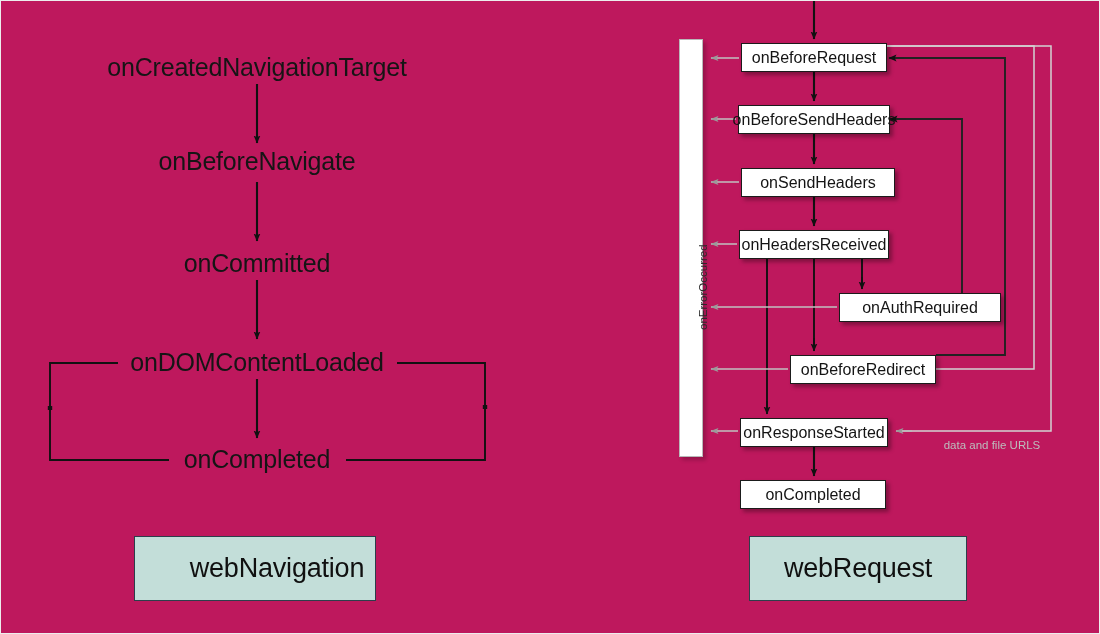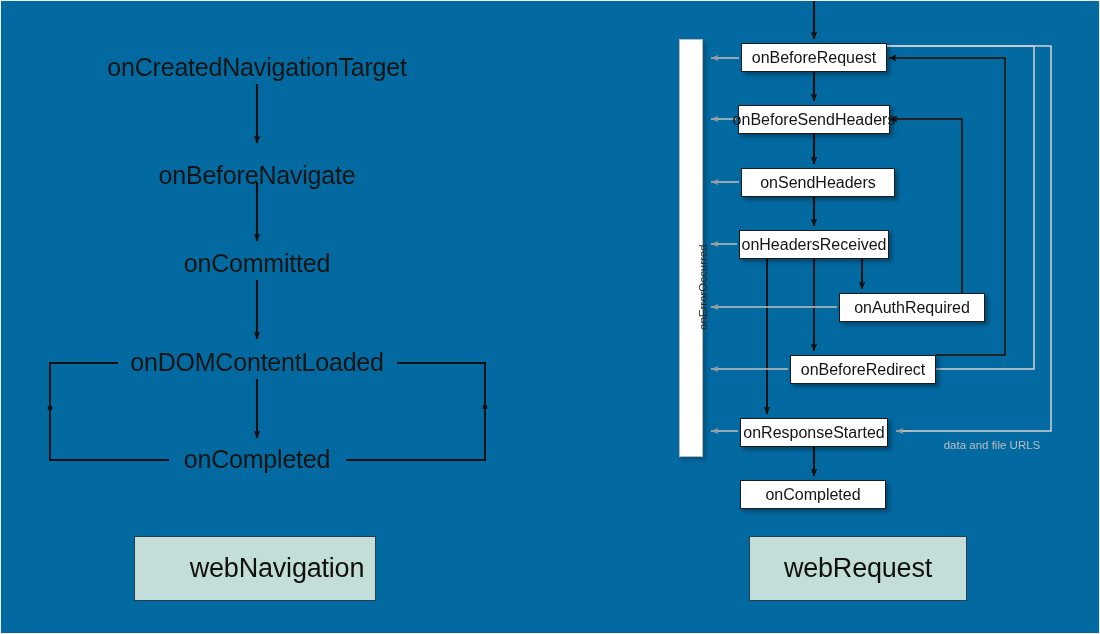--- a/index.html
+++ b/index.html
@@ -5,21 +5,21 @@
   html,body{margin:0;padding:0;}
   body{
     width:1100px;height:634px;
     background:#ffffff;
     font-family:"Liberation Sans","DejaVu Sans",sans-serif;
     overflow:hidden;
   }
   #canvas{
     position:relative;
     width:1100px;height:634px;
-    background:#0369a1;
+    background:#be185d;
     box-sizing:border-box;
     border:1px solid #ededed;
     overflow:hidden;
   }
 
   
   .nav-label{
     position:absolute;
     font-size:25px;
     color:#151515;
@@ -169,36 +169,36 @@
       <line x1="738" y1="181" x2="710" y2="181"></line>
       <line x1="736" y1="243" x2="710" y2="243"></line>
       <line x1="836" y1="306" x2="710" y2="306"></line>
       <line x1="787" y1="368" x2="710" y2="368"></line>
       <line x1="737" y1="430" x2="710" y2="430"></line>
     </g>
   </svg>
 
   <div>
     <div class="nav-label" style="left:256px;top:52px;">onCreatedNavigationTarget</div>
-    <div class="nav-label" style="left:256px;top:160px;">onBeforeNavigate</div>
+    <div class="nav-label" style="left:256px;top:146px;">onBeforeNavigate</div>
     <div class="nav-label" style="left:256px;top:248px;">onCommitted</div>
     <div class="nav-label" style="left:256px;top:347px;">onDOMContentLoaded</div>
     <div class="nav-label" style="left:256px;top:444px;">onCompleted</div>
   </div>
 
   <div class="err-bar" style="left:678px;top:38px;width:24px;height:418px;">
     <span class="err-bar-text" style="left:17px;top:290px;">onErrorOccurred</span>
   </div>
 
   <div>
     <div class="wr-box" style="left:740px;top:42px;width:146px;height:29px;">onBeforeRequest</div>
     <div class="wr-box" style="left:737px;top:104px;width:152px;height:29px;">onBeforeSendHeaders</div>
     <div class="wr-box" style="left:740px;top:167px;width:154px;height:29px;">onSendHeaders</div>
     <div class="wr-box" style="left:738px;top:229px;width:150px;height:29px;">onHeadersReceived</div>
-    <div class="wr-box" style="left:838px;top:292px;width:146px;height:29px;">onAuthRequired</div>
+    <div class="wr-box" style="left:838px;top:292px;width:162px;height:29px;">onAuthRequired</div>
     <div class="wr-box" style="left:789px;top:354px;width:146px;height:29px;">onBeforeRedirect</div>
     <div class="wr-box" style="left:739px;top:417px;width:148px;height:29px;">onResponseStarted</div>
     <div class="wr-box" style="left:739px;top:479px;width:146px;height:29px;">onCompleted</div>
   </div>
 
   <div class="gray-note" style="left:927px;top:437px;width:128px;">data and file URLS</div>
 
   <div class="legend-chip" style="left:133px;top:535px;width:242px;height:65px;padding-left:44px;">webNavigation</div>
   <div class="legend-chip" style="left:748px;top:535px;width:218px;height:65px;">webRequest</div>
 

